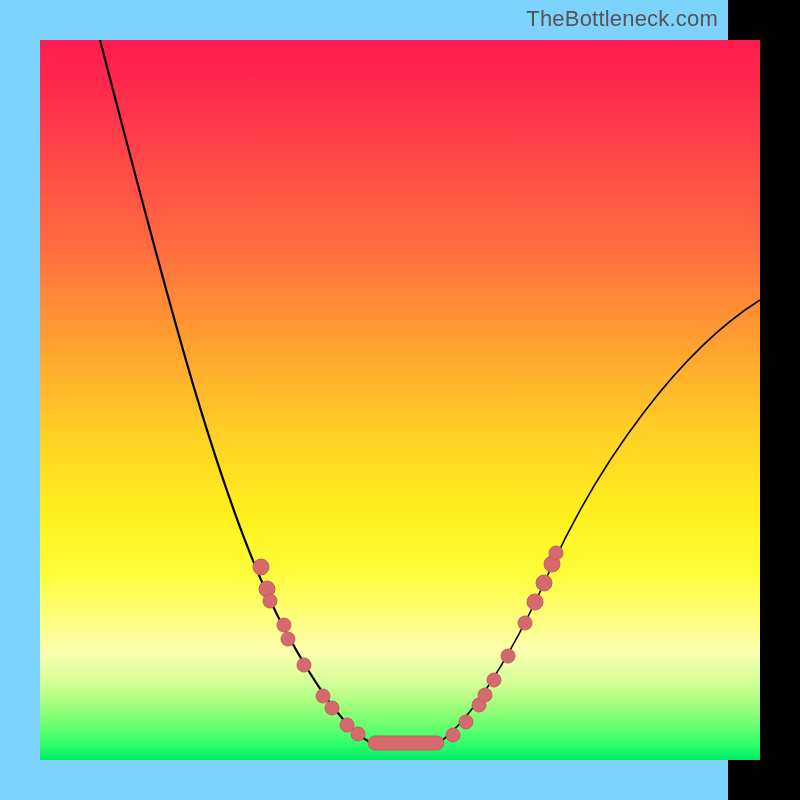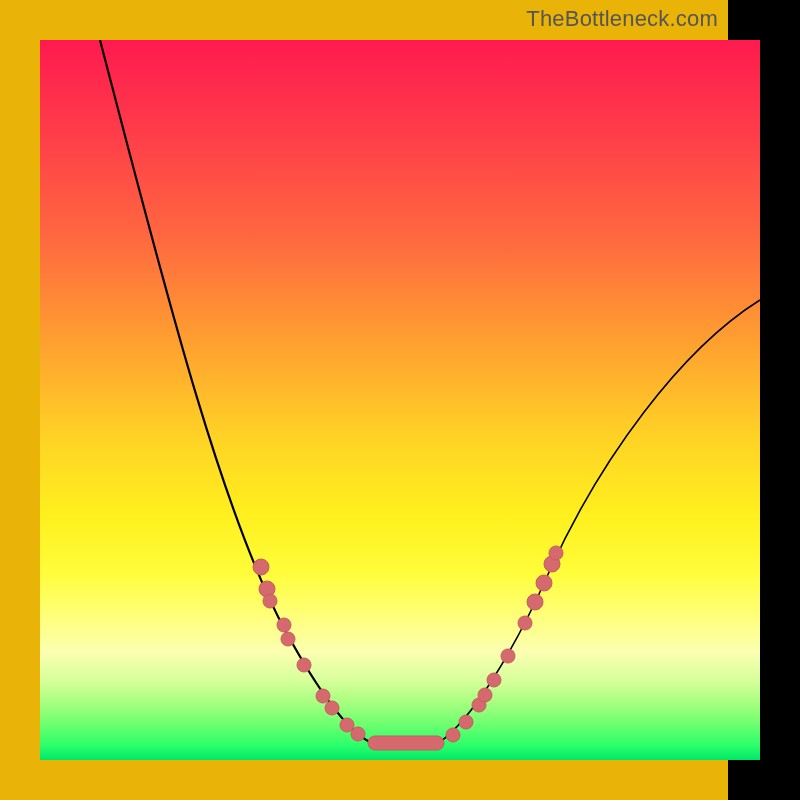--- a/index.html
+++ b/index.html
@@ -10,21 +10,21 @@
     background: #000;
     overflow: hidden;
     font-family: Arial, Helvetica, sans-serif;
   }
   .frame {
     position: absolute;
     left: 0;
     top: 0;
     width: 728px;
     height: 800px;
-    background: #eab308;
+    background: #7dd3fc;
   }
   .plot {
     position: absolute;
     left: 40px;
     top: 40px;
     width: 720px;
     height: 720px;
     
     background: linear-gradient(to bottom,
       #ff1a4f 0%,

